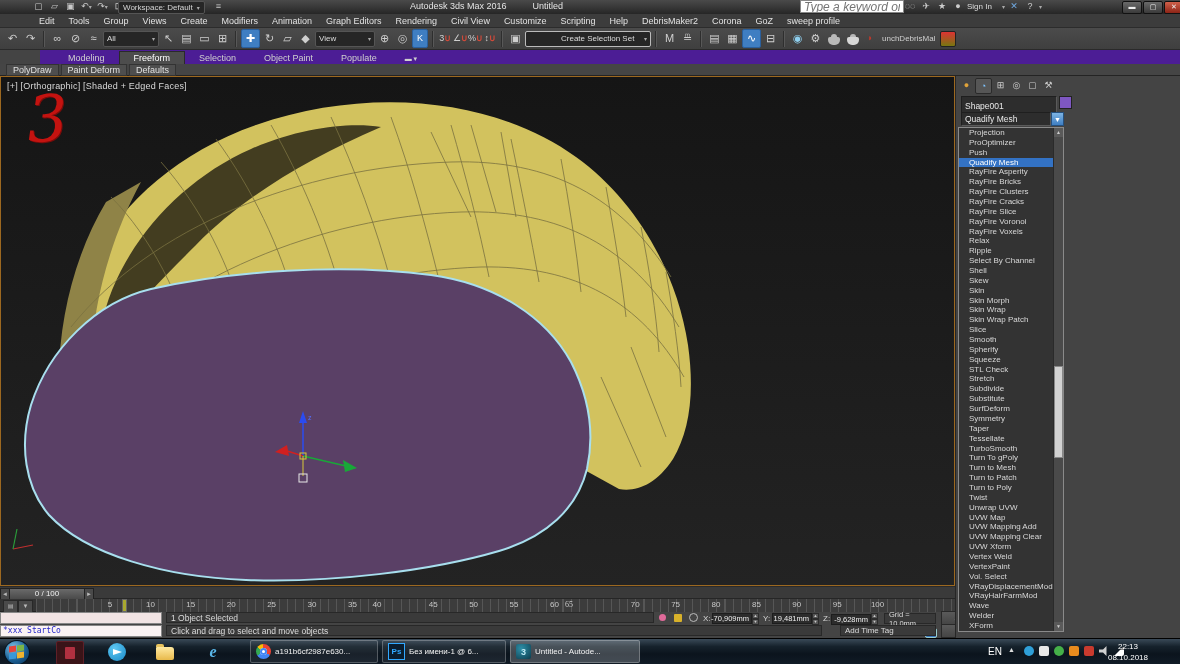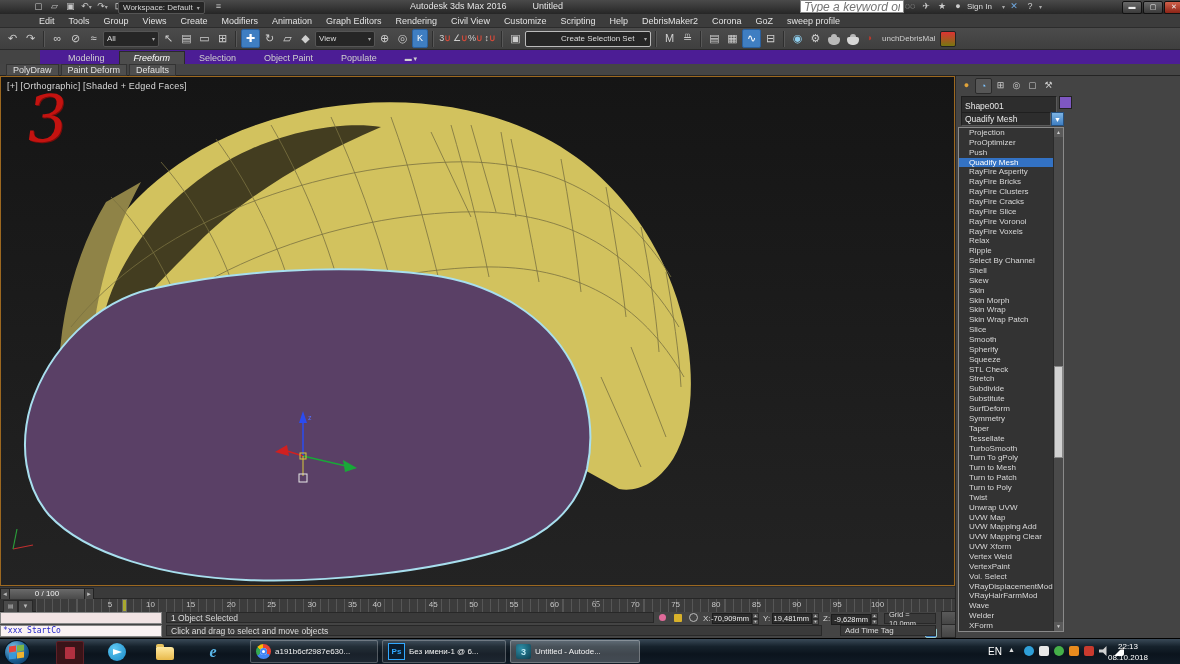--- a/index.html
+++ b/index.html
@@ -34,21 +34,21 @@
   .tdrop{height:14px;background:#262626;border:1px solid #555;border-radius:2px;display:flex;align-items:center;
          padding:0 3px;font-size:8px;color:#ddd;gap:3px;}
   .magnet{color:#cf4a3a;font-weight:bold;}
   .teapot{width:12px;height:8px;background:#b9b9b9;border-radius:2px 2px 5px 5px;position:relative;margin:4px 3px 0;}
   .teapot::before{content:"";position:absolute;left:3px;top:-3px;width:6px;height:3px;border-radius:3px 3px 0 0;background:#b9b9b9;}
   #debris-field{font-size:8px;color:#cfcfcf;padding:0 4px;}
   #debris-icon{width:14px;height:14px;background:linear-gradient(#d33,#771)  ;border:1px solid #222;border-radius:2px;}
   
   #ribbontabs{left:0;top:50px;width:1180px;height:14px;background:#4c1d95;display:flex;align-items:flex-end;padding-left:14px;box-sizing:border-box;margin-left:40px;}
   .rtab{font-size:9px;color:#cfcfcf;padding:1px 14px;}
-  .rtab.active{background:#4d4d4d;color:#fff;border:1px solid #2a2a2a;border-bottom:none;font-style:italic;}
+  .rtab.active{background:#4d4d4d;color:#fff;border:1px solid #2a2a2a;border-bottom:none;}
   #ribbonsub{left:0;top:64px;width:1180px;height:12px;background:#454545;border-bottom:1px solid #242424;
              display:flex;align-items:center;padding-left:6px;box-sizing:border-box;gap:2px;}
   .rsub{font-size:9px;color:#e0e0e0;background:#4e4e4e;border:1px solid #333;padding:0 6px;height:10px;line-height:10px;}
   
   #viewport{left:0;top:76px;width:955px;height:510px;border:1px solid #9c6820;box-sizing:border-box;
             background:linear-gradient(#151515,#232323);overflow:hidden;}
   #vplabel{left:6px;top:4px;font-size:9px;color:#d8d8d8;letter-spacing:.2px;}
   #annotation3{left:26px;top:10px;font-size:64px;color:#c31310;font-family:"DejaVu Serif",serif;
                font-style:italic;transform:rotate(-3deg);line-height:1;text-shadow:1px 1px 0 #7a0c0a;}
   
@@ -648,21 +648,21 @@
           <span class="tick-label" style="left: 154.8px;">15</span>
           <span class="tick-label" style="left: 195.2px;">20</span>
           <span class="tick-label" style="left: 235.6px;">25</span>
           <span class="tick-label" style="left: 276px;">30</span>
           <span class="tick-label" style="left: 316.4px;">35</span>
           <span class="tick-label" style="left: 341px;">40</span>
           <span class="tick-label" style="left: 397.2px;">45</span>
           <span class="tick-label" style="left: 437.6px;">50</span>
           <span class="tick-label" style="left: 478px;">55</span>
           <span class="tick-label" style="left: 518.4px;">60</span>
-          <span class="tick-label" style="left: 560px; font-family: Liberation Serif, serif;">65</span>
+          <span class="tick-label" style="left: 533px; font-family: Liberation Serif, serif;">65</span>
           <span class="tick-label" style="left: 599.2px;">70</span>
           <span class="tick-label" style="left: 639.6px;">75</span>
           <span class="tick-label" style="left: 680px;">80</span>
           <span class="tick-label" style="left: 720.4px;">85</span>
           <span class="tick-label" style="left: 760.8px;">90</span>
           <span class="tick-label" style="left: 801.2px;">95</span>
           <span class="tick-label" style="left: 841.6px;">100</span>
         </div>
     </div>
   </div>

